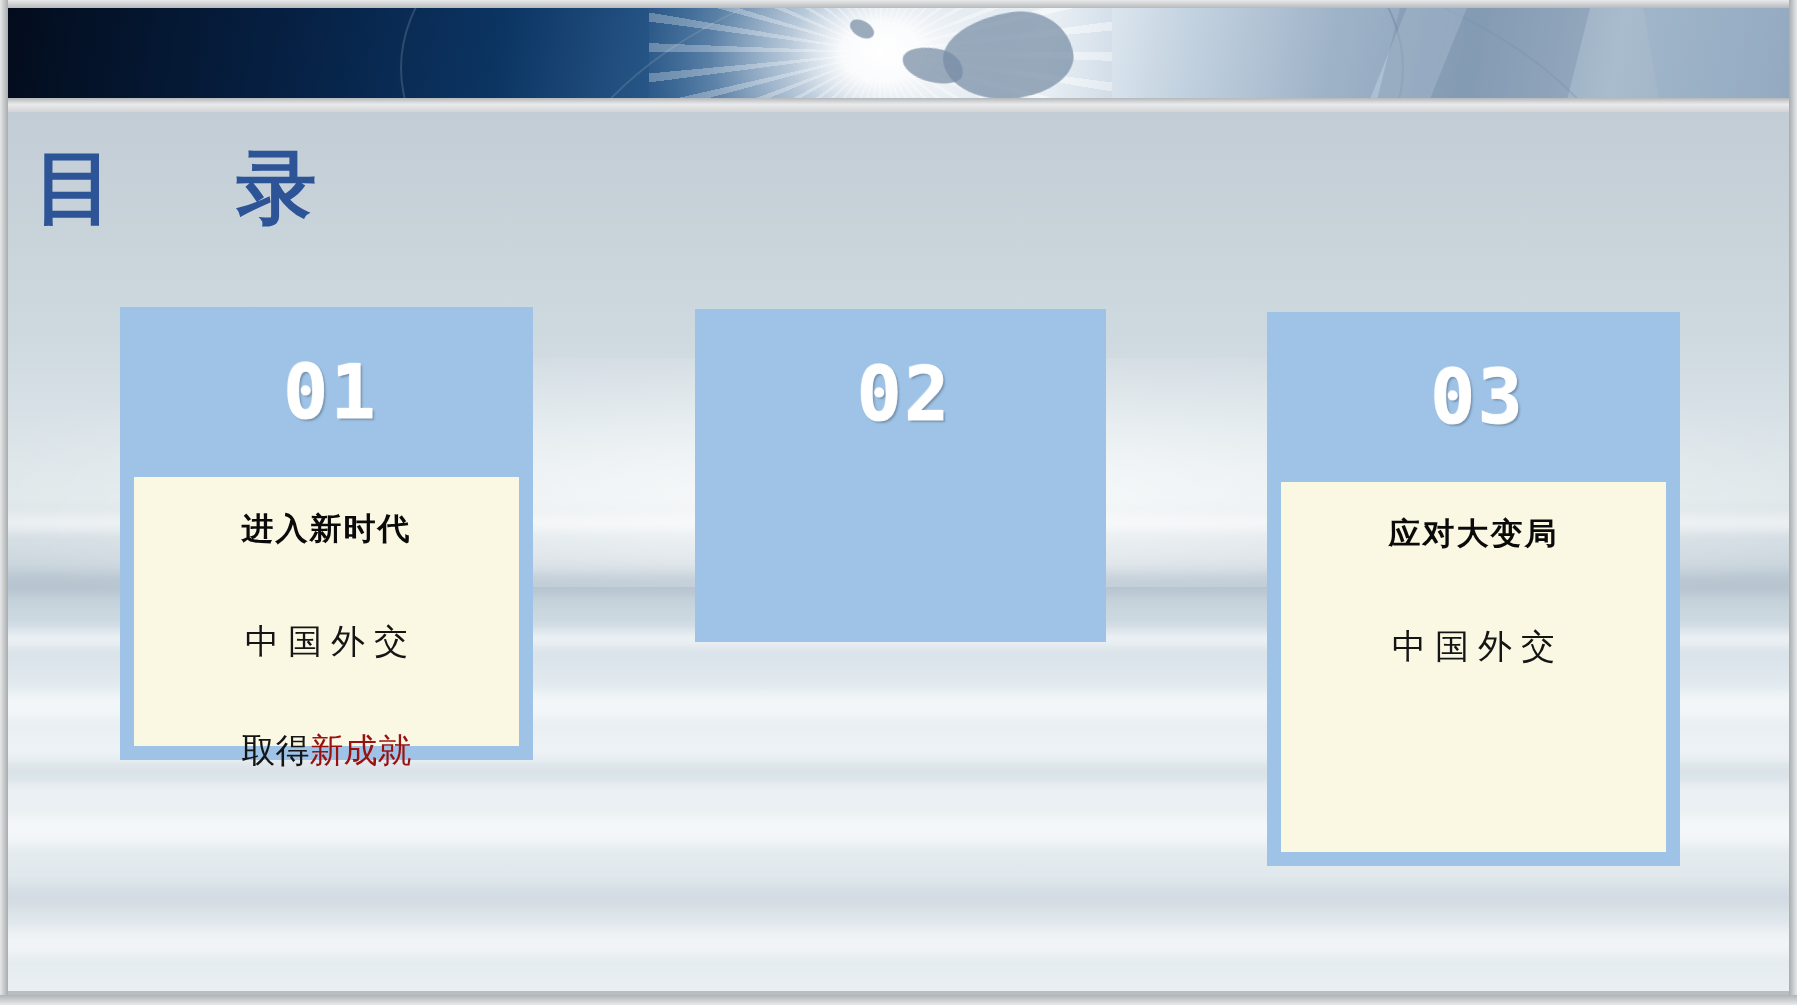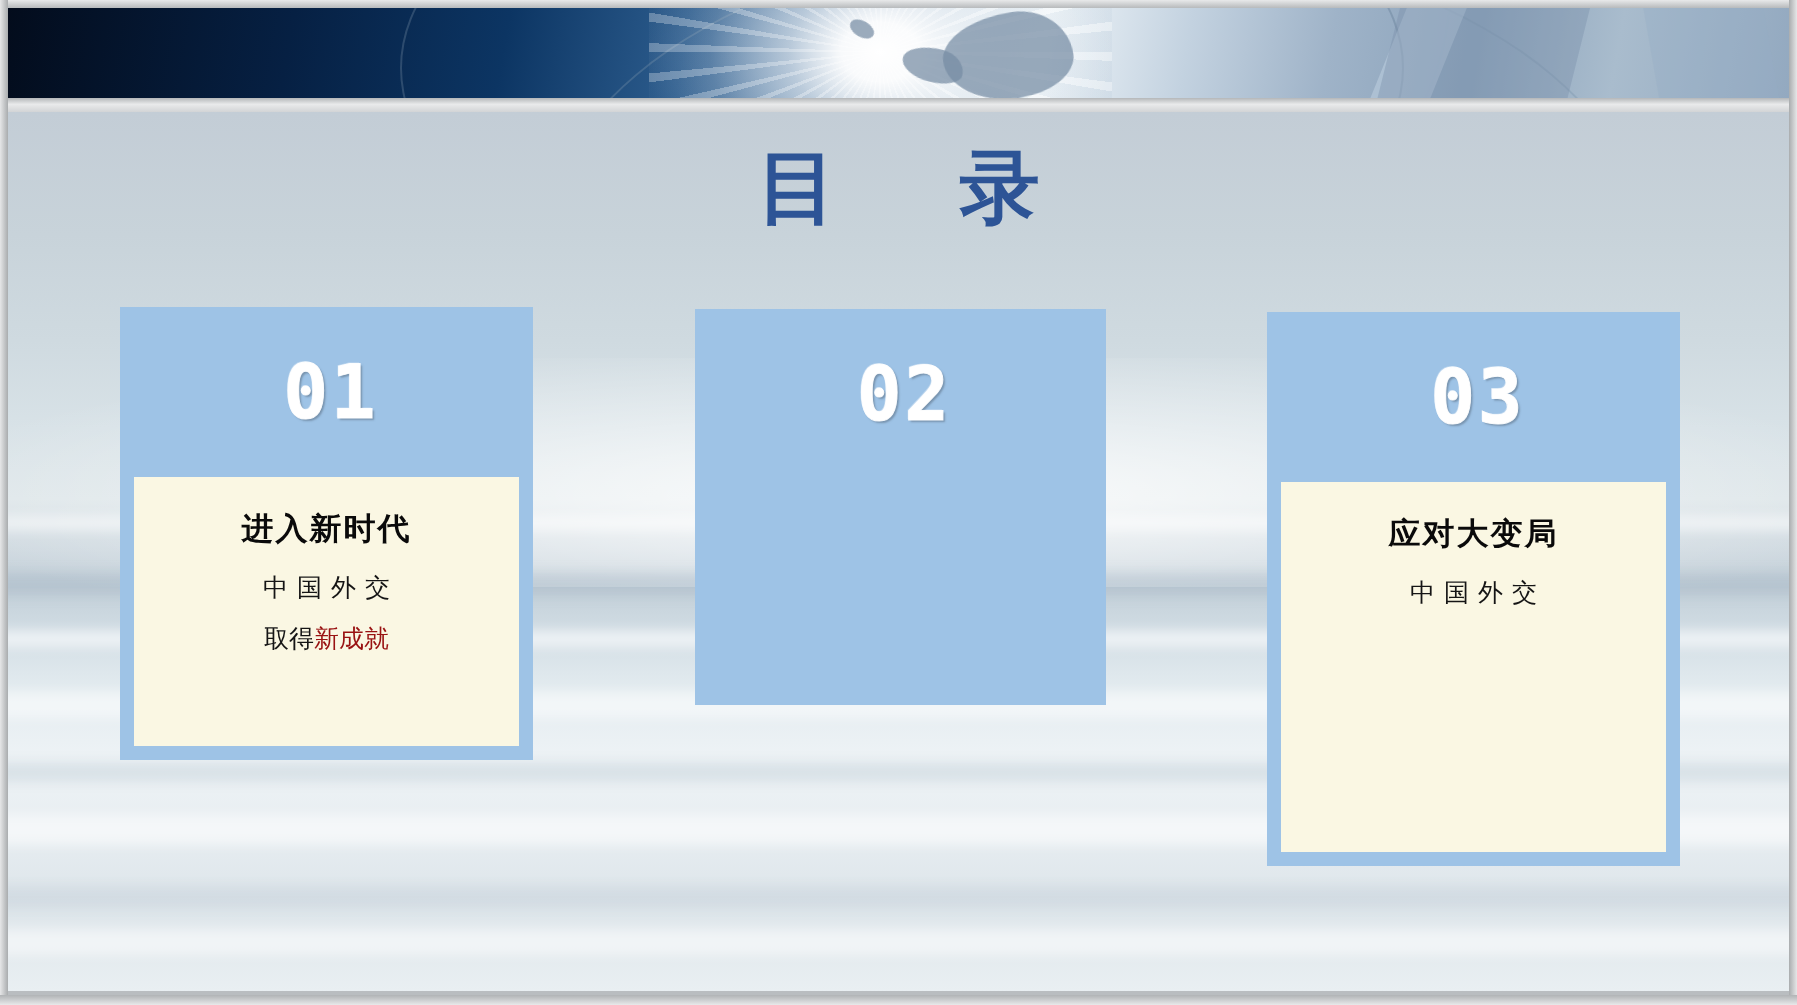--- a/index.html
+++ b/index.html
@@ -166,21 +166,21 @@
       rgba(255,255,255,0.85) 0%,
       rgba(255,255,255,0.35) 45%,
       rgba(255,255,255,0) 80%);
   }
 
   
   .page-title {
     position: absolute;
     left: 0; top: 36px;
     width: 1781px;
-    text-align: center;
+    text-align: left;
     font-family: "Liberation Sans", "DejaVu Sans", sans-serif;
     font-size: 80px;
     font-weight: bold;
     letter-spacing: 26px;
     text-indent: 26px;
     color: #2d5496;
     line-height: 1;
     white-space: pre;
   }
 
@@ -195,21 +195,21 @@
     justify-content: space-between;
     align-items: flex-start;
   }
   .card {
     position: relative;
     background: #9ec3e6;
     box-sizing: border-box;
     padding-left: 9px;
   }
   .card-1 { width: 413px; height: 453px; }
-  .card-2 { width: 411px; height: 396px; margin-top: 2px; }
+  .card-2 { width: 411px; height: 333px; margin-top: 2px; }
   .card-3 { width: 413px; height: 554px; margin-top: 5px; }
 
   .card-num {
     height: 170px;
     display: flex;
     align-items: center;
     justify-content: center;
     color: #ffffff;
     font-family: "DejaVu Sans Mono", "Liberation Mono", monospace;
     font-size: 74px;
@@ -227,35 +227,36 @@
     right: 14px;
     top: 170px;
     bottom: 14px;
     background: #faf7e3;
     display: flex;
     flex-direction: column;
     align-items: center;
     justify-content: flex-start;
     padding-top: 34px;
     box-sizing: border-box;
+    gap: 48px;
   }
   .card-heading {
     font-family: "DejaVu Sans", "Liberation Sans", sans-serif;
     font-size: 32px;
     font-weight: bold;
     color: #0a0a0a;
     letter-spacing: 2px;
     line-height: 1.1;
     white-space: nowrap;
     transform: scaleY(0.96);
   }
   .card-line {
     margin-top: 28px;
     font-family: "DejaVu Sans", "Liberation Sans", sans-serif;
-    font-size: 25px;
+    font-size: 34px;
     color: #151515;
     line-height: 1.15;
     white-space: nowrap;
   }
   .card-line.l2 { margin-top: 22px; }
   .sp { letter-spacing: 9px; text-indent: 9px; }
   .hl { color: #991212; margin-top: 48px; }
 
   
   .outer-bevel-top {

